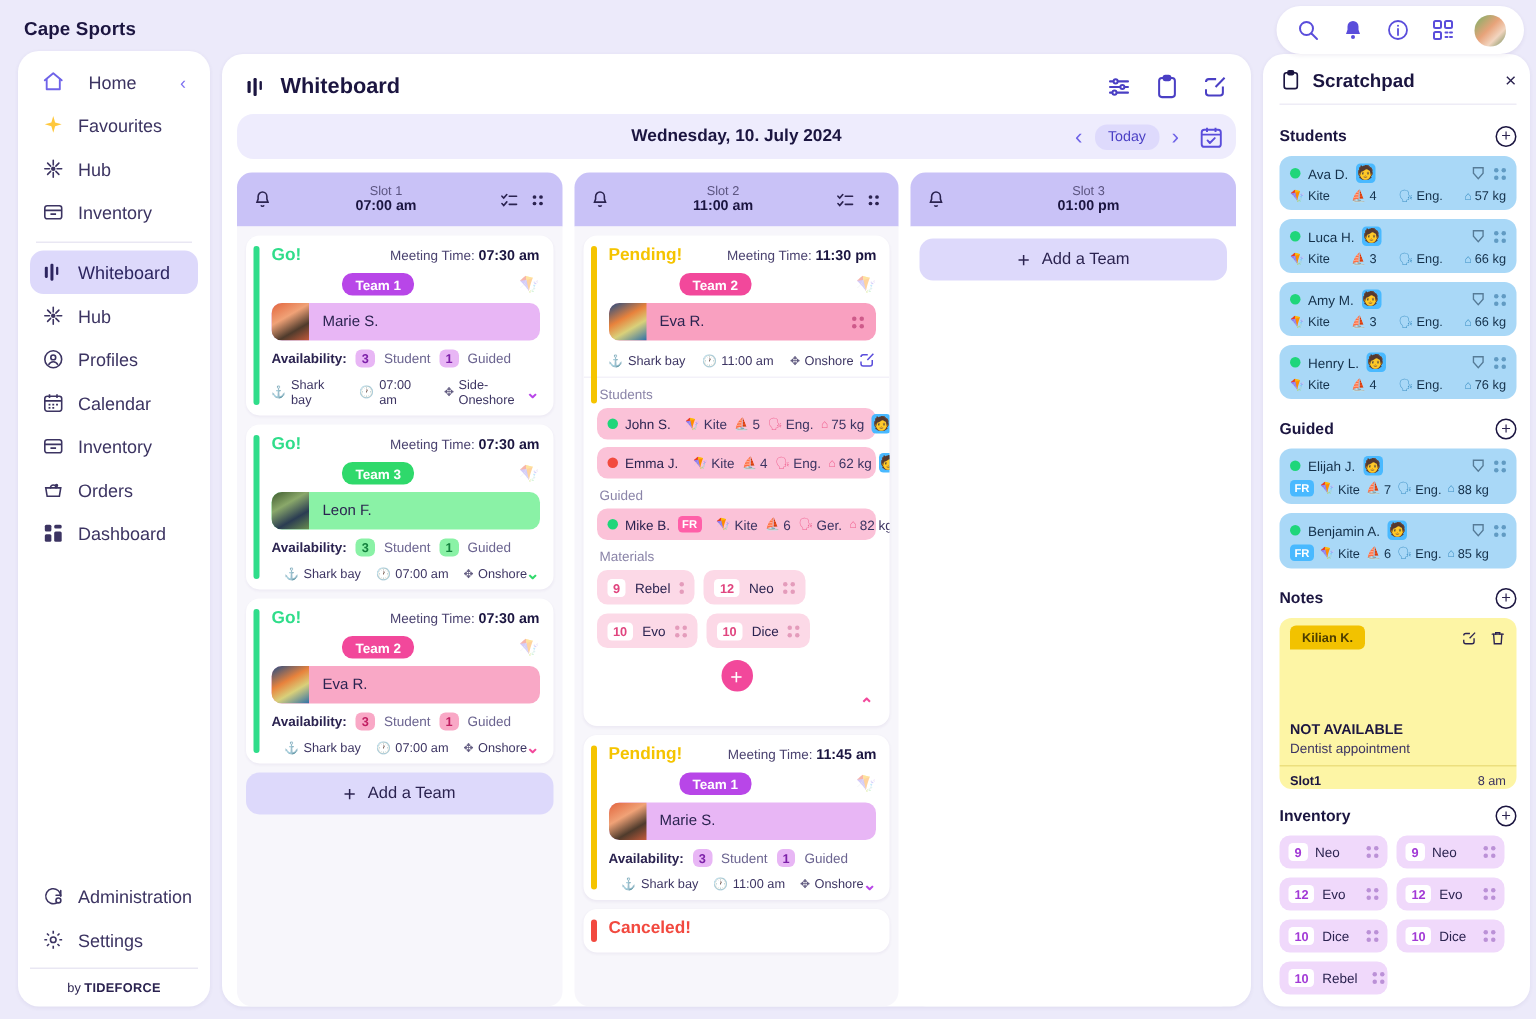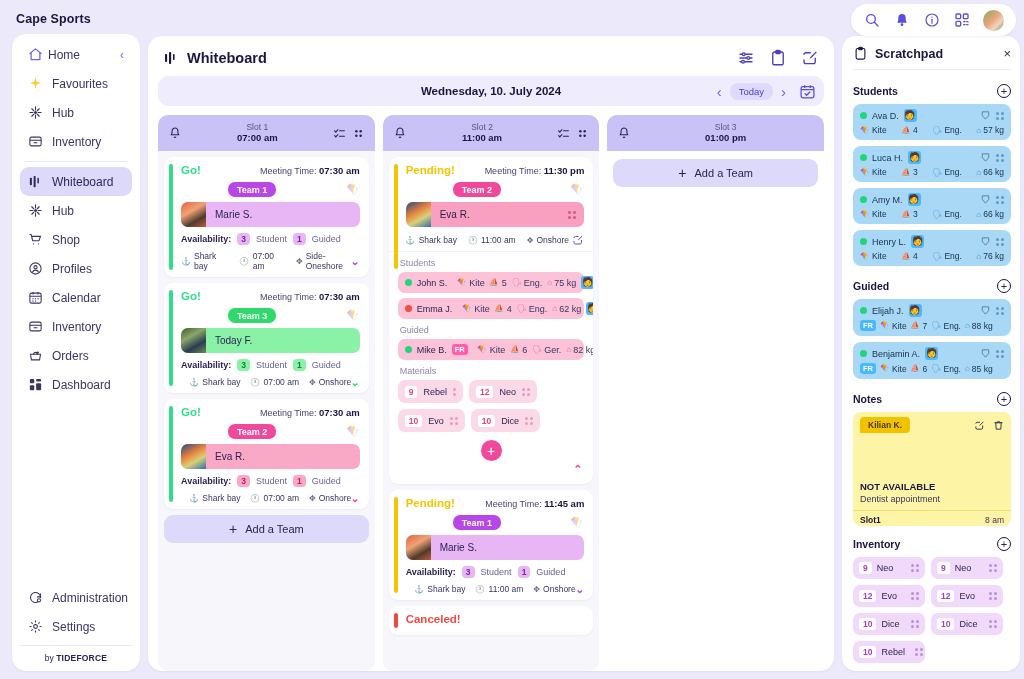--- a/index.html
+++ b/index.html
@@ -18,21 +18,21 @@
   .sidebar-wrap { width: 148px; flex: 0 0 148px; padding: 6px 8px 8px 12px; display: flex; flex-direction: column; }
   .brand { font-size: 12.5px; font-weight: bold; color: #1b1540; padding: 6px 4px 8px 4px; letter-spacing: .1px;}
   .sidebar { background: #fff; border-radius: 14px; flex: 1; display: flex; flex-direction: column;
              padding: 6px 8px 8px 8px; box-shadow: 0 1px 3px rgba(60,40,120,.07); }
   .nav-item { display: flex; align-items: center; gap: 9px; padding: 7px 8px; border-radius: 9px;
               color: #3c3462; font-size: 12px; cursor: pointer; white-space: nowrap; }
   .nav-item.active { background: #ddd9fb; color: #2d2560; }
   .nav-item .ico { width: 15px; height: 15px; display: inline-flex; align-items: center; justify-content: center; flex: 0 0 15px;}
   .nav-item .ico svg { width: 15px; height: 15px; }
   .nav-item.home { justify-content: space-between; }
-  .nav-home-left { display: flex; align-items: center; gap: 5px; }
+  .nav-home-left { display: flex; align-items: center; gap: 16px; }
   .collapse { color: #7b6ef0; font-size: 12px; }
   .nav-sep { height: 1px; background: #e9e7f3; margin: 5px 4px; }
   .nav-spacer { flex: 1; }
   .brandfoot { text-align: center; font-size: 8.5px; color: #2b2350; padding-top: 7px; margin-top: 4px; border-top: 1px solid #e9e7f3;}
   .brandfoot b { font-weight: bold; letter-spacing: .2px;}
 
   
   .topbar { position: absolute; top: 4px; right: 8px; height: 32px; background: #fff; border-radius: 16px;
             display: flex; align-items: center; gap: 13px; padding: 0 12px; box-shadow: 0 1px 3px rgba(60,40,120,.08); z-index: 20;}
   .topbar .tb-ico { width: 17px; height: 17px; display: flex; align-items: center; justify-content: center; cursor: pointer; }
@@ -233,29 +233,20 @@
       <div class="nav-item">
         <span class="ico">
             <svg viewBox="0 0 24 24" stroke="#3c3462" stroke-width="1.7" stroke-linecap="round">
               <circle cx="12" cy="12" r="2.4" fill="#3c3462" stroke="none"></circle>
               <path d="M12 3v5M12 16v5M3 12h5M16 12h5M6 6l3.2 3.2M14.8 14.8 18 18M18 6l-3.2 3.2M9.2 14.8 6 18"></path>
             </svg>
           </span>
         <span>Hub</span>
       </div>
 
-      <div class="nav-item">
-        <span class="ico">
-            <svg viewBox="0 0 24 24" fill="none" stroke="#3c3462" stroke-width="1.7" stroke-linecap="round">
-              <path d="M3 4h2l2.5 10h10L20 7H6"></path>
-              <path d="M9 19h.01M17 19h.01"></path>
-            </svg>
-          </span>
-        <span>Shop</span>
-      </div>
 
       <div class="nav-item">
         <span class="ico">
             <svg viewBox="0 0 24 24" fill="none" stroke="#3c3462" stroke-width="1.7">
               <circle cx="12" cy="12" r="9"></circle>
               <circle cx="12" cy="10" r="2.6"></circle>
               <path d="M7 18c1.2-2.4 3-3.4 5-3.4s3.8 1 5 3.4"></path>
             </svg>
           </span>
         <span>Profiles</span>
@@ -488,21 +479,21 @@
                 <div class="trow1">
                   <span class="status" style="color:#2fdd8a">Go!</span>
                   <span class="mtime"><span>Meeting Time:</span> <b>07:30 am</b></span>
                 </div>
                 <div class="trow2">
                   <span class="team-pill" style="background:#2fd96b">Team 3</span>
                   <span class="kite-glyph">🪁</span>
                 </div>
                 <div class="member" style="background:#8af2a6">
                   <span class="m-av" style="background:linear-gradient(150deg,#3f5a2e 0%,#8aa86a 35%,#2a3c52 68%,#6b8f4e 100%)"></span>
-                  <span class="m-name">Today F.</span>
+                  <span class="m-name">Leon F.</span>
                 </div>
                 <div class="avail">
                   <span class="lab">Availability:</span>
                   <span class="cnt" style="background:#8af2a6;color:#13803d">3</span>
                   <span>Student</span>
                   <span class="cnt" style="background:#8af2a6;color:#13803d">1</span>
                   <span>Guided</span>
                 </div>
                 <div class="meta">
                   <span>

